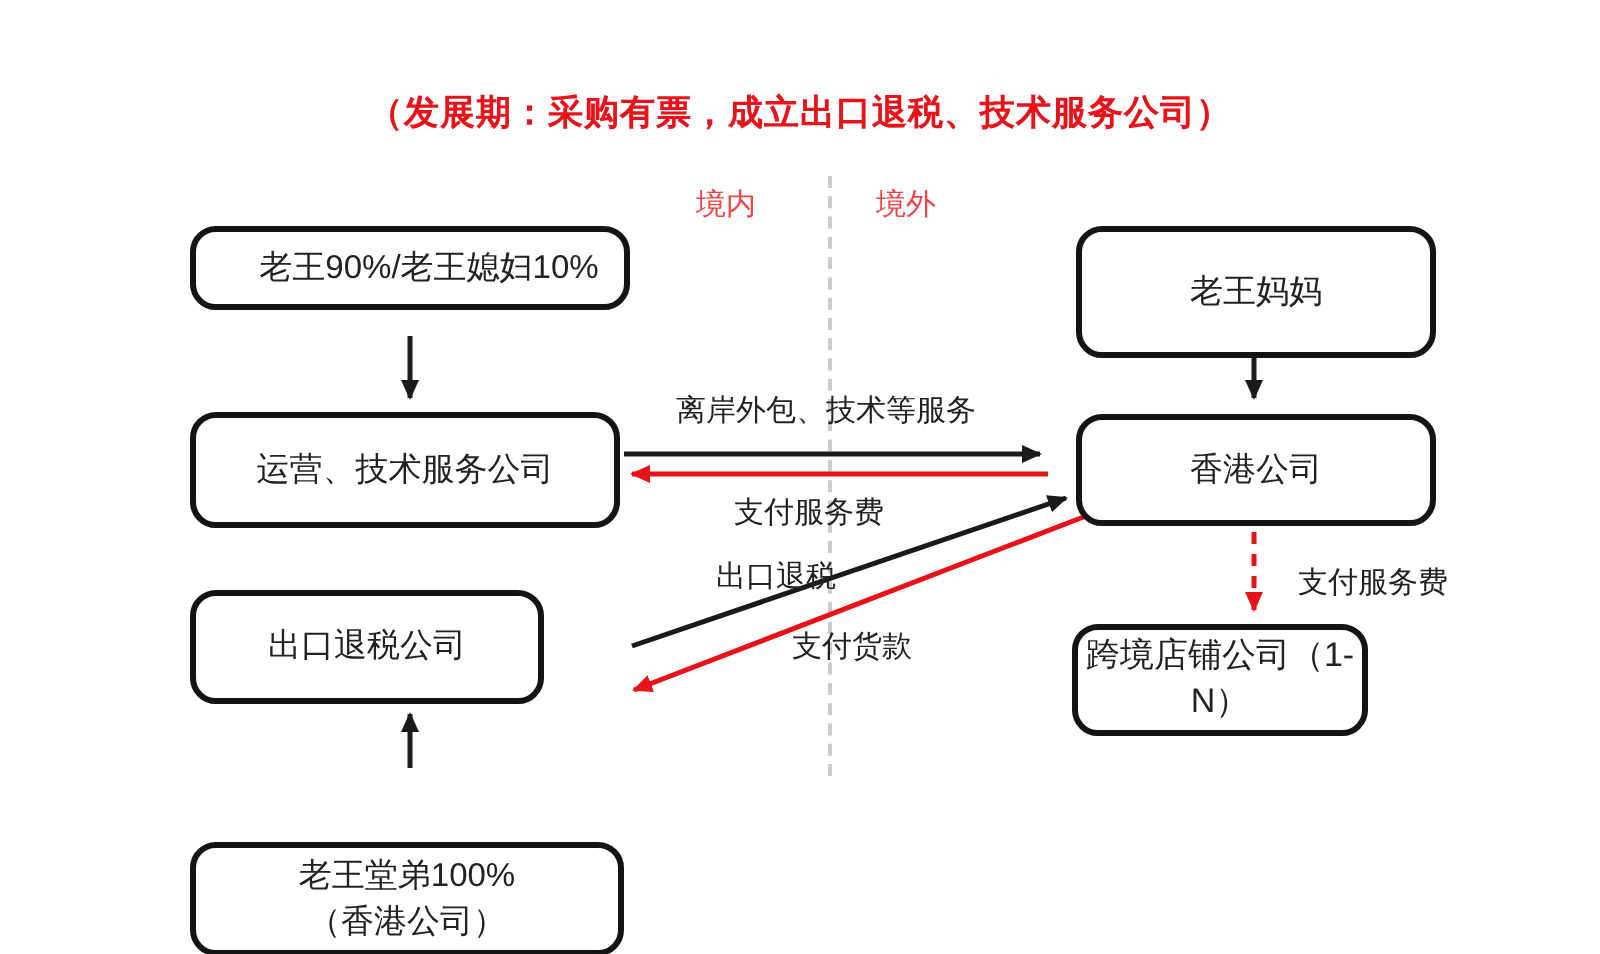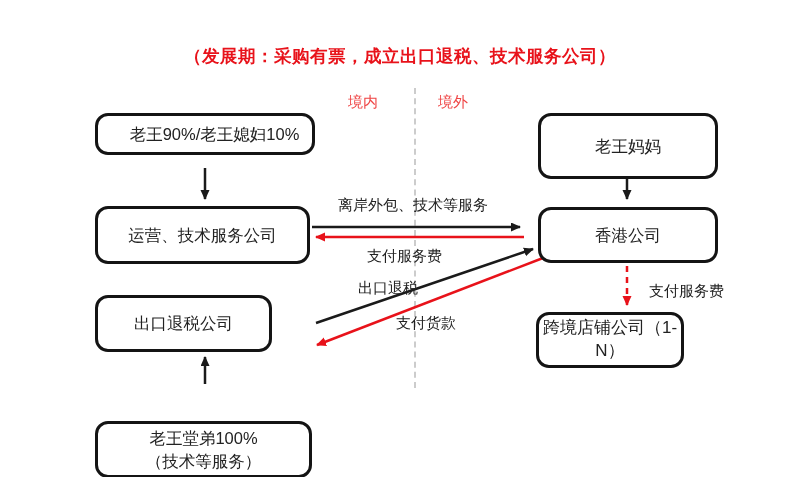--- a/index.html
+++ b/index.html
@@ -110,21 +110,21 @@
   <div class="node" style="left:95px; top:206px; width:215px; height:58px;border-radius:13px;">
     <span>运营、技术服务公司</span>
   </div>
 
   <div class="node" style="left:95px; top:295px; width:177px; height:57px;">
     <span>出口退税公司</span>
   </div>
 
   <div class="node" style="left:95px; top:385px; width:217px; height:57px;margin-top:36px;">
     <span>老王堂弟100%</span>
-    <span>（技术等服务）</span>
+    <span>（香港公司）</span>
   </div>
 
   <div class="node" style="left:538px; top:113px; width:180px; height:66px;">
     <span>老王妈妈</span>
   </div>
 
   <div class="node" style="left:538px; top:207px; width:180px; height:56px;">
     <span>香港公司</span>
   </div>
 

